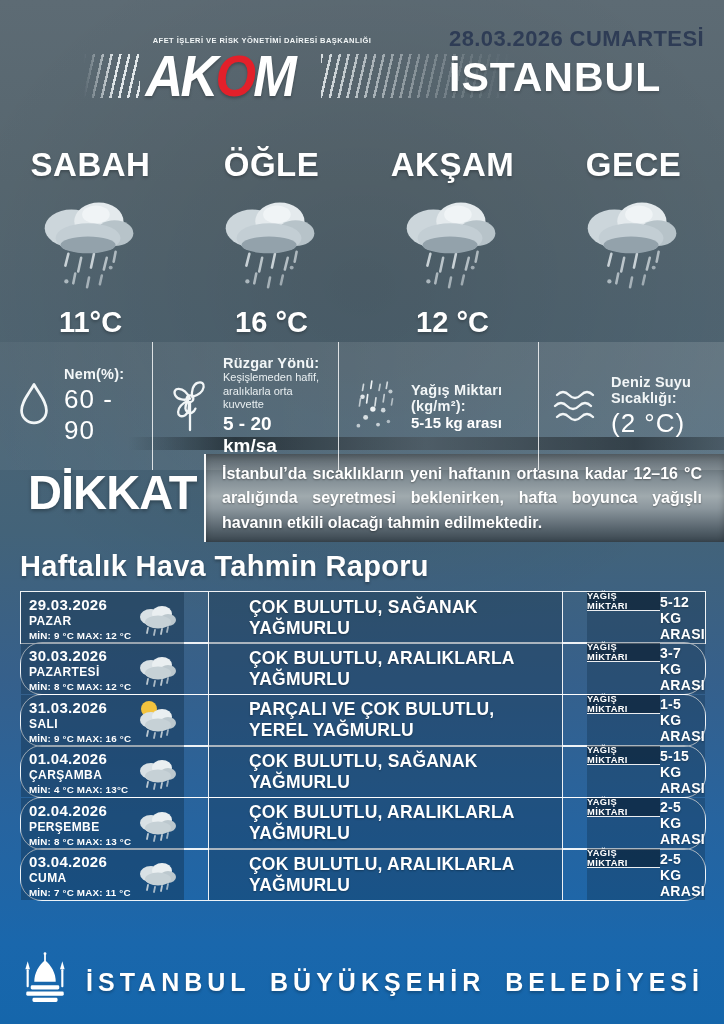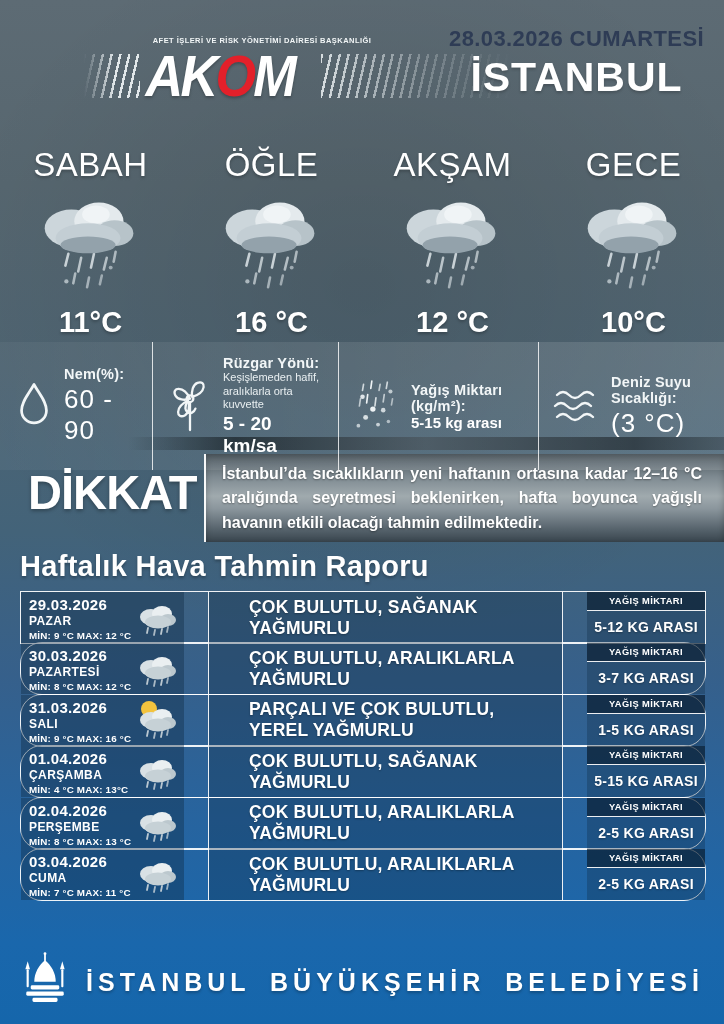--- a/index.html
+++ b/index.html
@@ -19,28 +19,28 @@
   .stripes{height:44px;background:repeating-linear-gradient(103deg,#eef3f5 0 2.4px,transparent 2.4px 8.6px);}
   .stripes-left{width:56px;opacity:.92;
     -webkit-mask-image:linear-gradient(90deg,transparent,#000 55%);mask-image:linear-gradient(90deg,transparent,#000 55%);}
   .stripes-right{width:190px;opacity:.85;margin-left:6px;
     -webkit-mask-image:linear-gradient(90deg,#000 0%,rgba(0,0,0,.3) 55%,transparent 100%);
     mask-image:linear-gradient(90deg,#000 0%,rgba(0,0,0,.3) 55%,transparent 100%);}
   .akom-text{font-size:58px;font-weight:900;font-style:italic;letter-spacing:-3px;
     transform:scaleX(.9);transform-origin:left center;color:#fff;line-height:1;padding:0 4px 0 6px;
     text-shadow:0 2px 3px rgba(0,0,0,.25);}
   .akom-text .o-red{color:#e3202a;}
-  .date-block{position:absolute;right:20px;top:26px;text-align:center;z-index:3;}
+  .date-block{position:absolute;right:20px;top:26px;text-align:left;z-index:3;}
   .hdr-date{font-size:22px;font-weight:800;color:#2e3c55;letter-spacing:.4px;}
   .hdr-city{font-size:41px;font-weight:800;color:#fff;letter-spacing:1px;margin-top:2px;
     text-shadow:0 2px 3px rgba(0,0,0,.2);}
   
   .periods{position:absolute;left:0;right:0;top:146px;display:flex;z-index:2;}
   .period{flex:1;text-align:center;}
-  .period-label{font-size:33px;font-weight:400;letter-spacing:.5px;text-shadow:0 2px 3px rgba(0,0,0,.25);}
+  .period-label{font-size:33px;font-weight:700;letter-spacing:.5px;text-shadow:0 2px 3px rgba(0,0,0,.25);}
   .period-icon{height:118px;margin-top:4px;}
   .period-temp{font-size:29px;font-weight:700;text-shadow:0 2px 3px rgba(0,0,0,.25);}
   
   .stats{position:absolute;left:0;right:0;top:342px;height:128px;display:flex;z-index:2;
     background:linear-gradient(90deg,rgba(255,255,255,.04),rgba(255,255,255,.10) 55%,rgba(255,255,255,.13));}
   .stat{display:flex;align-items:center;box-sizing:border-box;padding:6px 8px 6px 14px;}
   .stat + .stat{border-left:1.6px solid rgba(255,255,255,.8);}
   .stat-1{width:152px;} .stat-2{width:186px;} .stat-3{width:200px;} .stat-4{flex:1;}
   .stat-icon{flex:0 0 auto;margin-right:10px;display:flex;align-items:center;}
   .stat-label{font-size:14.5px;font-weight:600;color:#f2f6f7;letter-spacing:.2px;}
@@ -71,21 +71,21 @@
   .rdate{font-size:15px;font-weight:800;letter-spacing:.3px;}
   .rday{font-size:12px;font-weight:800;margin-top:1px;letter-spacing:.4px;}
   .rminmax{font-size:9.8px;font-weight:800;margin-top:2px;letter-spacing:.2px;white-space:nowrap;}
   .icon-slot{position:absolute;right:4px;top:5px;width:46px;height:42px;}
   .icon-slot .sun{display:none;}
   .icon-slot.sun-cloud-rain-icon .sun{display:block;}
   .cell-desc{flex:1;display:flex;align-items:center;box-sizing:border-box;padding-left:40px;padding-right:8px;
     font-size:17.5px;font-weight:800;letter-spacing:.2px;background:rgba(14,40,64,.30);
     border-left:1.6px solid rgba(255,255,255,.92);border-right:1.6px solid rgba(255,255,255,.92);
     text-shadow:0 1px 2px rgba(0,0,0,.3);}
-  .cell-amount{width:118px;display:flex;flex-direction:column;background:rgba(14,40,64,.30);}
+  .cell-amount{width:118px;display:flex;flex-direction:row;background:rgba(14,40,64,.30);}
   .amount-head{height:18px;display:flex;align-items:center;justify-content:center;
     font-size:9.3px;font-weight:700;letter-spacing:.4px;background:rgba(5,22,38,.55);
     border-bottom:1.6px solid rgba(255,255,255,.92);}
   .amount-val{flex:1;display:flex;align-items:center;justify-content:center;
     font-size:14px;font-weight:800;letter-spacing:.3px;text-shadow:0 1px 2px rgba(0,0,0,.3);}
   
   .footer{position:absolute;left:0;right:0;top:942px;height:80px;display:flex;align-items:center;
     justify-content:center;gap:16px;z-index:2;}
   .footer-org{font-size:25px;font-weight:800;letter-spacing:5px;word-spacing:8px;color:#fff;
     text-shadow:0 2px 3px rgba(0,0,0,.25);}
@@ -223,21 +223,20 @@
         <g>
           <ellipse cx="45" cy="40" rx="27" ry="19" fill="#ccd6db"></ellipse>
           <ellipse cx="73" cy="33" rx="25" ry="19" fill="#e4eaed"></ellipse>
           <ellipse cx="70" cy="26" rx="14" ry="9" fill="#f0f4f6"></ellipse>
           <ellipse cx="89" cy="45" rx="19" ry="13" fill="#b7c3c9"></ellipse>
           <ellipse cx="62" cy="50" rx="33" ry="15" fill="#c3ced4"></ellipse>
           <ellipse cx="62" cy="57" rx="28" ry="8.5" fill="#93a2ab"></ellipse>
         </g>
       </svg>
     </div>
-    <div class="period-temp">10°C</div>
   </div>
 </div>
 
   <div class="stats">
     <div class="stat stat-1">
       <span class="stat-icon">
         <svg width="40" height="52" viewBox="0 0 34 46" fill="none" stroke="#f2f6f7" stroke-width="2.4">
           <path d="M17 4 C12 13 6 19 6 27 a11 11 0 0 0 22 0 C28 19 22 13 17 4 Z" stroke-linejoin="round"></path>
         </svg>
       </span>
@@ -300,21 +299,21 @@
     <div class="stat stat-4">
       <span class="stat-icon">
         <svg width="48" height="42" viewBox="0 0 48 38" fill="none" stroke="#f2f6f7" stroke-width="2.4" stroke-linecap="round">
           <path d="M4 8  q6 -6 12 0 t12 0 t12 0"></path>
           <path d="M2 19 q6 -6 12 0 t12 0 t12 0"></path>
           <path d="M4 30 q6 -6 12 0 t12 0 t12 0"></path>
         </svg>
       </span>
       <div>
         <div class="stat-label">Deniz Suyu Sıcaklığı:</div>
-        <div class="stat-value-lg">(3 °C)</div>
+        <div class="stat-value-lg">(2 °C)</div>
       </div>
     </div>
   </div>
 
   <div class="dark-strip"></div>
   <div class="warn-band"></div>
   <div class="warn-title">DİKKAT</div>
   <div class="warn-text">İstanbul’da sıcaklıkların yeni haftanın ortasına kadar 12–16 °C aralığında seyretmesi beklenirken, hafta boyunca yağışlı havanın etkili olacağı tahmin edilmektedir.</div>
 
   <div class="weekly-title">Haftalık Hava Tahmin Raporu</div>

